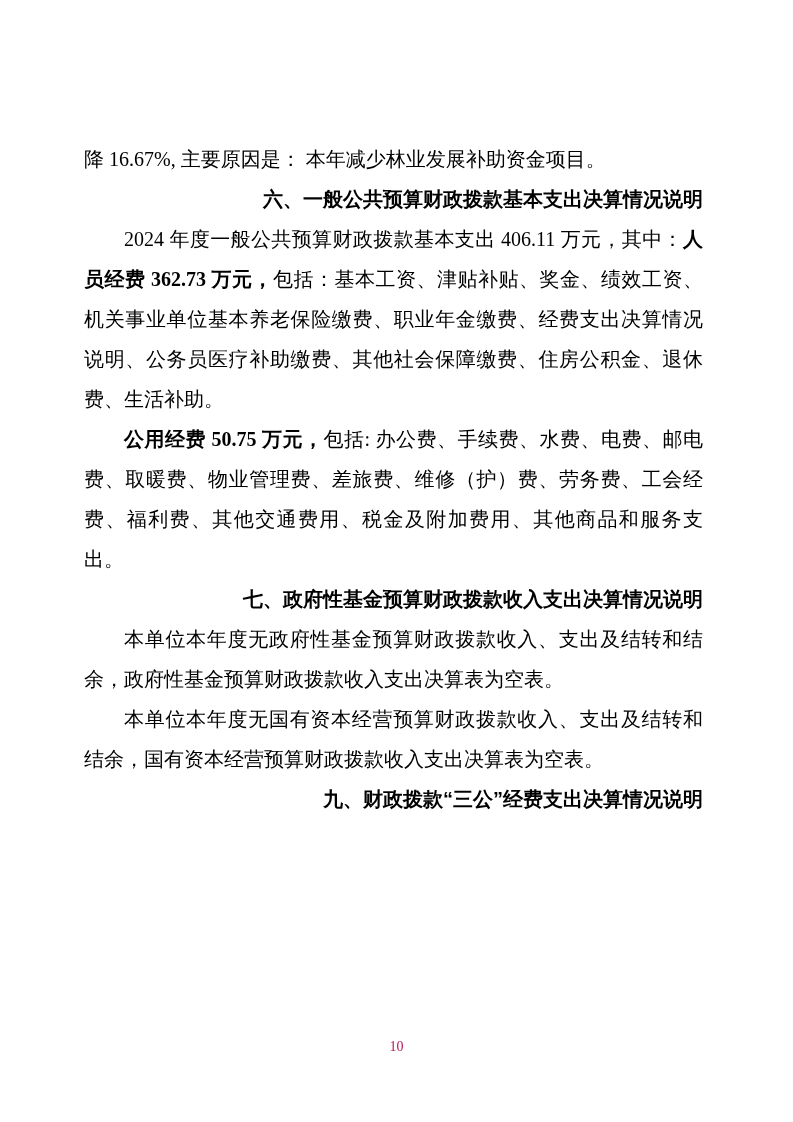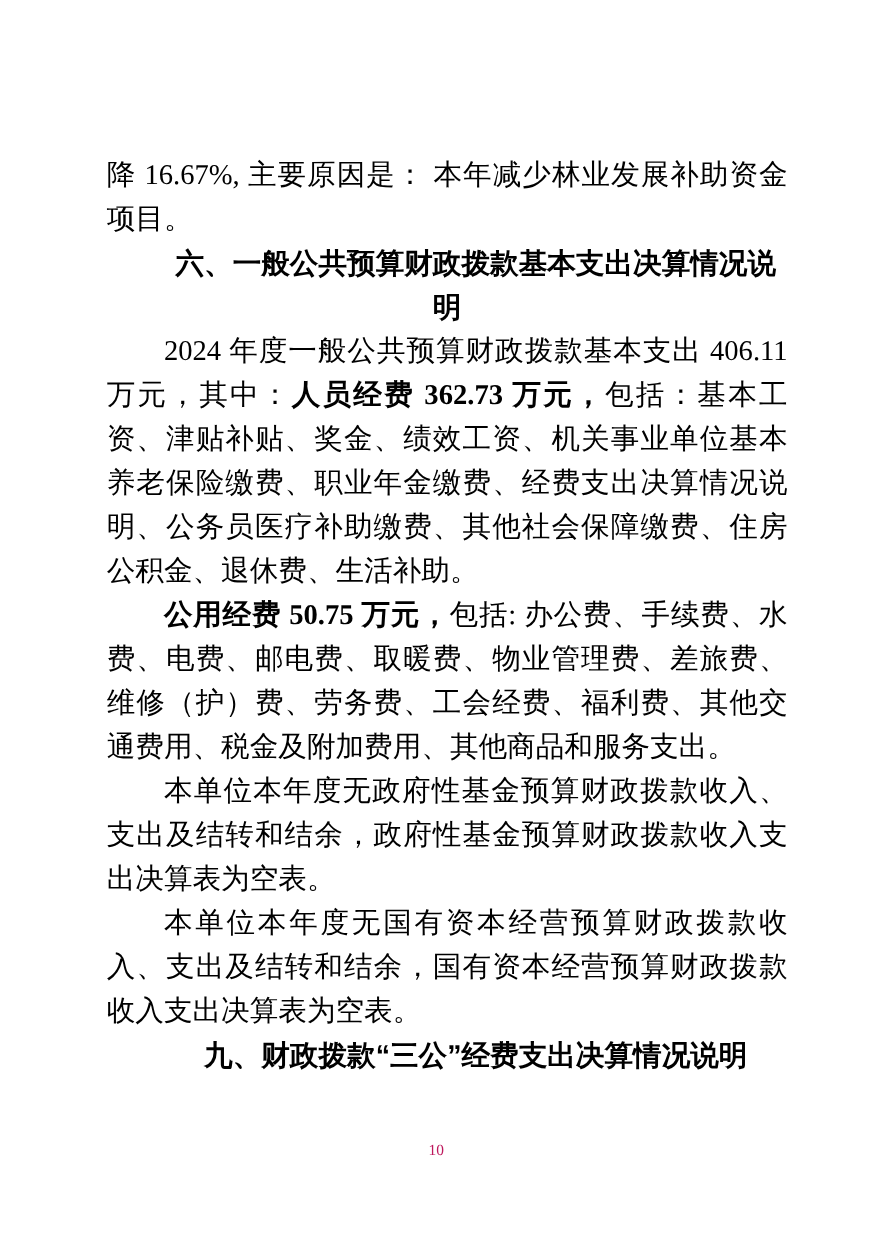--- a/index.html
+++ b/index.html
@@ -11,43 +11,43 @@
     position: relative;
     width: 793px;
     height: 1122px;
     background: #ffffff;
     overflow: hidden;
     font-family: "Liberation Serif", serif;
     color: #000000;
   }
   .content {
     position: absolute;
-    left: 97px;
+    left: 84px;
     top: 139px;
     width: 619px;
-    font-size: 26px;
+    font-size: 20px;
     line-height: 40px;
     text-align: justify;
     text-justify: inter-ideograph;
   }
   .content p {
     margin: 0;
     padding: 0;
     text-indent: 2em;
   }
   .content p.no-indent {
     text-indent: 0;
   }
   .heading {
     margin: 0;
     padding: 0;
     text-indent: 2em;
     font-weight: 700;
     font-family: "Liberation Sans", sans-serif;
-    text-align: center;
+    text-align: right;
   }
   .bold-run {
     font-weight: 700;
   }
   .page-number {
     position: absolute;
     left: 0;
     right: 0;
     top: 1038px;
     text-align: center;
@@ -68,20 +68,21 @@
     <p class="heading">六、一般公共预算财政拨款基本支出决算情况说明</p>
 
     <p>
       <span>2024 年度一般公共预算财政拨款基本支出 406.11 万元，其中：</span><span class="bold-run">人员经费 362.73 万元，</span><span>包括：基本工资、津贴补贴、奖金、绩效工资、机关事业单位基本养老保险缴费、职业年金缴费、经费支出决算情况说明、公务员医疗补助缴费、其他社会保障缴费、住房公积金、退休费、生活补助。</span>
     </p>
 
     <p>
       <span class="bold-run">公用经费 50.75 万元，</span><span>包括: 办公费、手续费、水费、电费、邮电费、取暖费、物业管理费、差旅费、维修（护）费、劳务费、工会经费、福利费、其他交通费用、税金及附加费用、其他商品和服务支出。</span>
     </p>
 
+    <p class="heading">七、政府性基金预算财政拨款收入支出决算情况说明</p>
 
     <p>本单位本年度无政府性基金预算财政拨款收入、支出及结转和结余，政府性基金预算财政拨款收入支出决算表为空表。</p>
 
 
     <p>本单位本年度无国有资本经营预算财政拨款收入、支出及结转和结余，国有资本经营预算财政拨款收入支出决算表为空表。</p>
 
     <p class="heading">九、财政拨款“三公”经费支出决算情况说明</p>
 
 
   </div>

